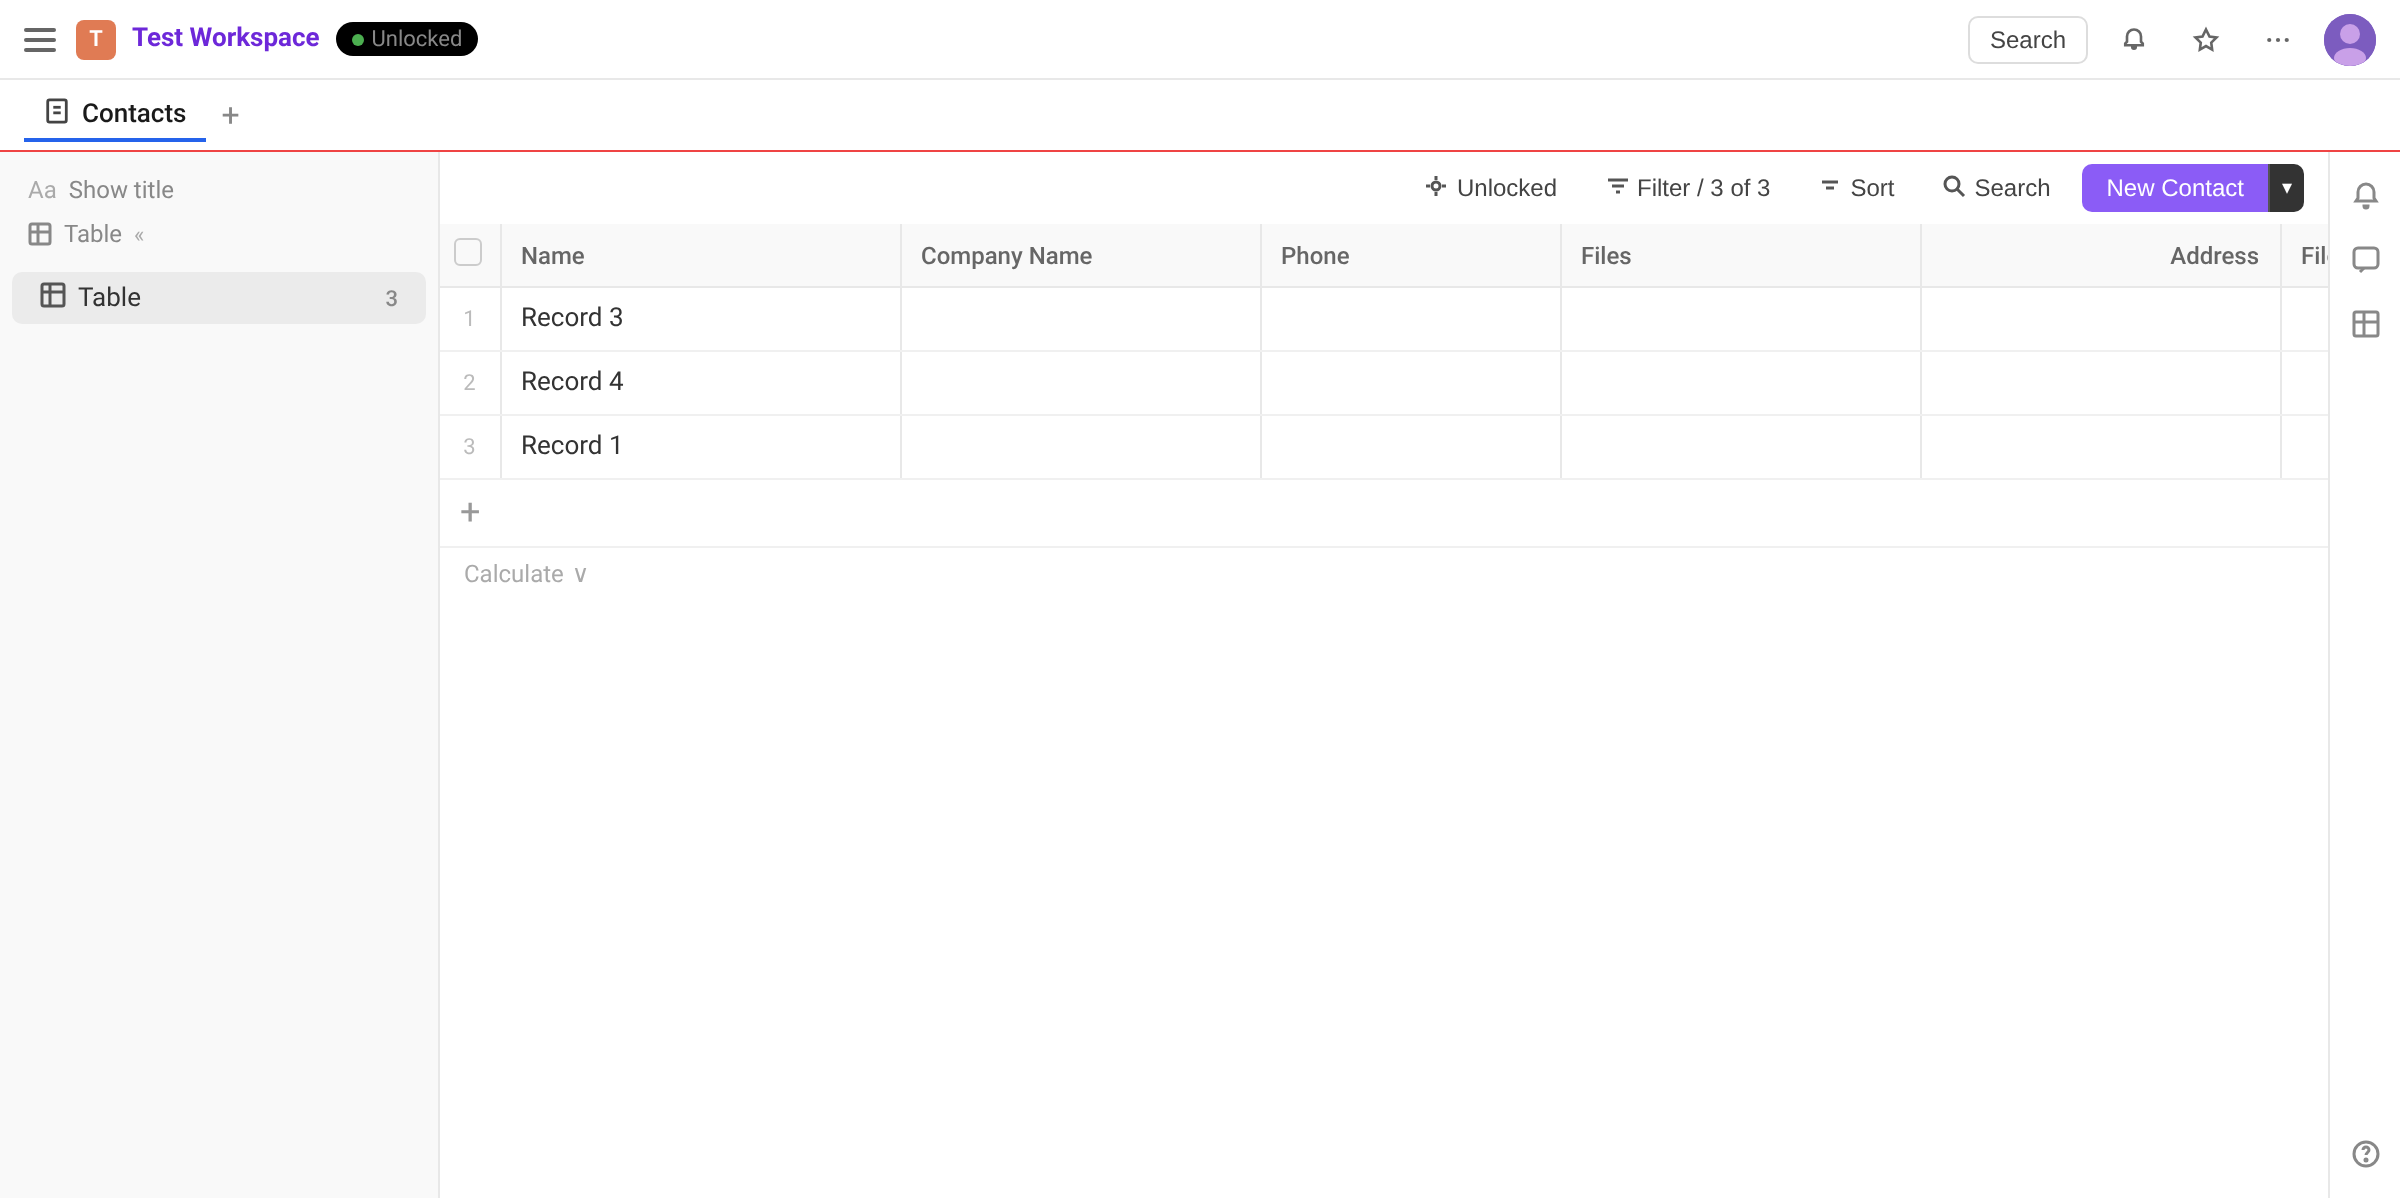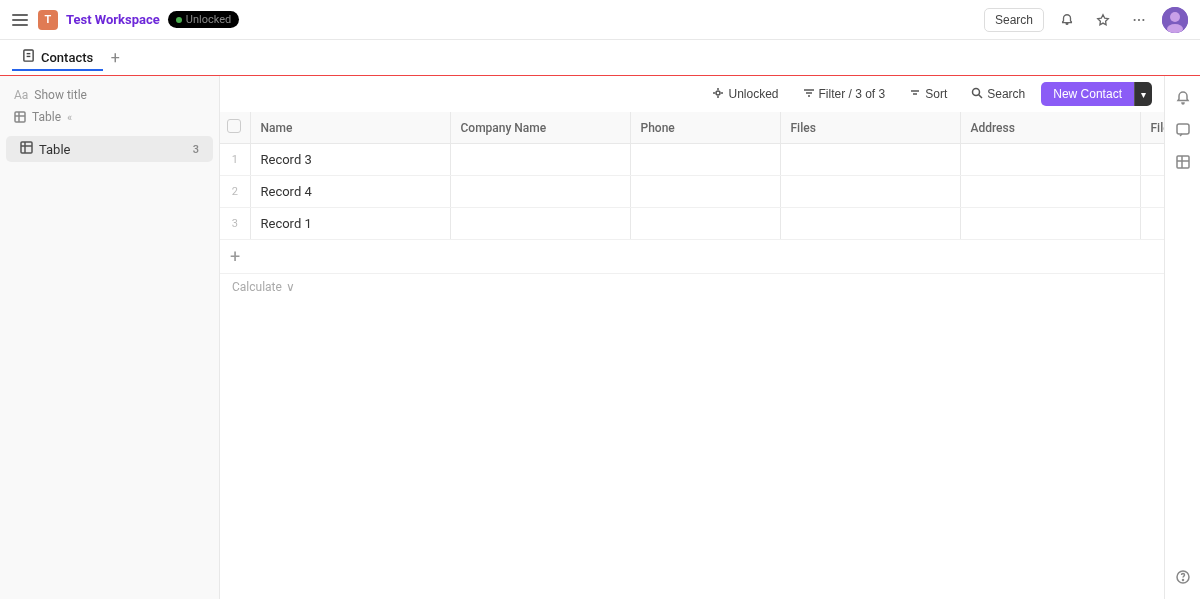--- a/index.html
+++ b/index.html
@@ -329,21 +329,21 @@
     }
     th:first-child {
       width: 30px;
       padding: 7px;
       border-right: 1px solid #e8e8e8;
     }
     th.name-col { width: 200px; }
     th.company-col { width: 180px; }
     th.phone-col { width: 150px; }
     th.email-col { width: 180px; }
-    th.address-col { width: 180px; }
+    th.address-col { width: 180px; text-align: right; }
     th.files-col { width: 150px; }
     td {
       padding: 7px 10px;
       border-right: 1px solid #e8e8e8;
       border-bottom: 1px solid #f0f0f0;
       font-size: 13px;
       color: #333;
       height: 32px;
     }
     td:first-child {

